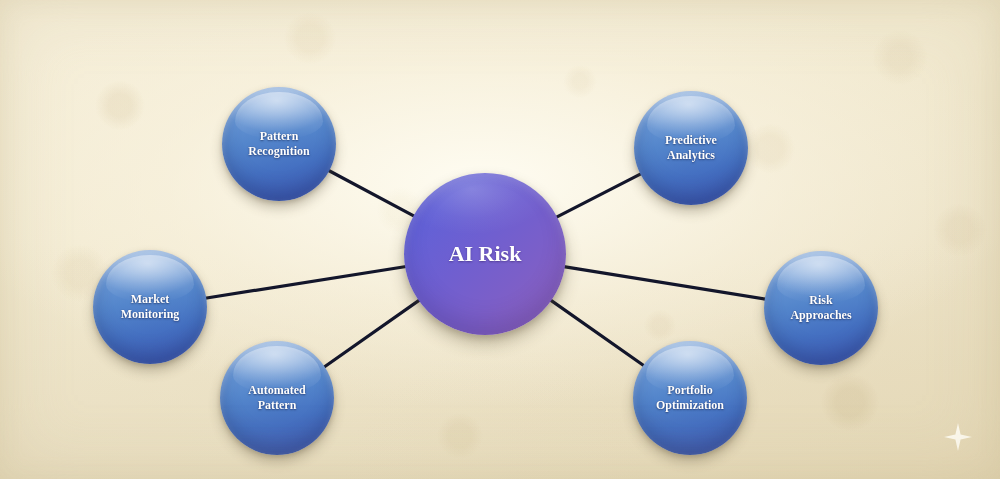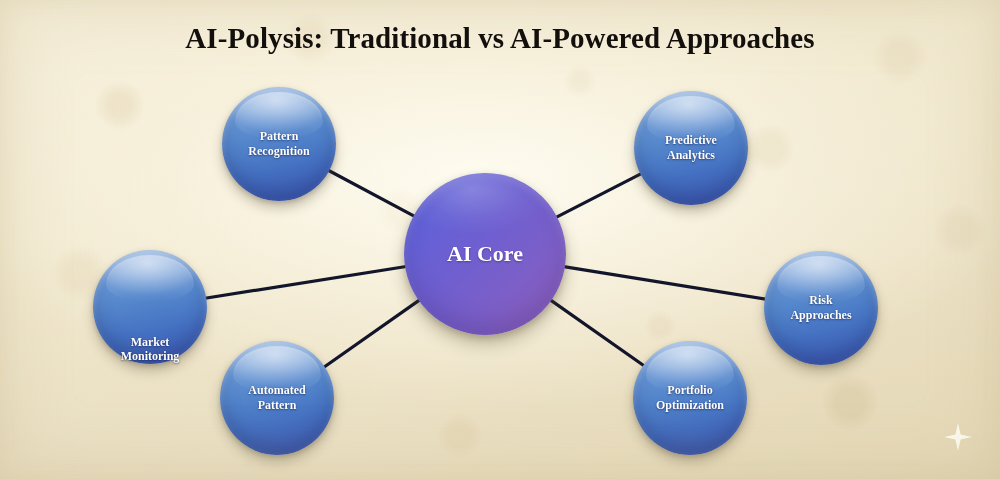--- a/index.html
+++ b/index.html
@@ -155,54 +155,53 @@
     z-index: 5;
     pointer-events: none;
     box-shadow: inset 0 0 70px rgba(196,178,137,0.30), inset 0 0 22px rgba(205,189,150,0.22);
   }
 </style>
 </head>
 <body>
 
 <div id="canvas">
 
-  <div id="title">AI-Polysis: Traditional vs AI-Powered Approaches</div>
 
   <svg id="edges" viewBox="0 0 1000 479" preserveAspectRatio="none" aria-hidden="true">
     <g id="edge-group" stroke="#13162b" stroke-width="3.2" stroke-linecap="round" fill="none">
         <line x1="418.84131821896943" y1="218.67254856352736" x2="323.9879036111008" y2="168.0226669768014"></line>
         <line x1="551.6890597483407" y1="219.684270226582" x2="645.6514393711284" y2="171.33469624592425"></line>
         <line x1="410.92136697732707" y1="265.71990313493035" x2="200.3734704554176" y2="299.03046586824735"></line>
         <line x1="559.0497778457524" y1="265.90085715378166" x2="770.6461510648884" y2="299.9074171354285"></line>
         <line x1="423.6280112081296" y1="297.11007993185046" x2="321.73295237847185" y2="368.6851456463417"></line>
         <line x1="546.3719887918704" y1="297.11007993185046" x2="648.2670476215281" y2="368.6851456463417"></line>
       </g>
   </svg>
 
   <div id="node-layer">
       <div class="node satellite" style="left: 222px; top: 87px; width: 114px; height: 114px;">
         <div class="label"><span>Pattern</span><br><span>Recognition</span></div>
       </div>
       <div class="node satellite" style="left: 634px; top: 91px; width: 114px; height: 114px;">
         <div class="label"><span>Predictive</span><br><span>Analytics</span></div>
       </div>
-      <div class="node satellite" style="left: 93px; top: 250px; width: 114px; height: 114px; align-items: flex-end;">
+      <div class="node satellite" style="left: 93px; top: 250px; width: 114px; height: 114px;">
         <div class="label"><span>Market</span><br><span>Monitoring</span></div>
       </div>
       <div class="node satellite" style="left: 764px; top: 251px; width: 114px; height: 114px; align-items: center;">
         <div class="label"><span>Risk</span><br><span>Approaches</span></div>
       </div>
       <div class="node satellite" style="left: 220px; top: 341px; width: 114px; height: 114px;">
         <div class="label"><span>Automated</span><br><span>Pattern</span></div>
       </div>
       <div class="node satellite" style="left: 633px; top: 341px; width: 114px; height: 114px; align-items: center;">
         <div class="label"><span>Portfolio</span><br><span>Optimization</span></div>
       </div>
       <div class="node core" style="left: 404px; top: 173px; width: 162px; height: 162px;">
-        <div class="label">AI Core</div>
+        <div class="label">AI Risk</div>
       </div>
     </div>
 
   <svg id="sparkle" width="30" height="30" viewBox="0 0 30 30" style="left:943px; top:422px;">
     <path d="M15 1 L17.6 12.4 L29 15 L17.6 17.6 L15 29 L12.4 17.6 L1 15 L12.4 12.4 Z" fill="#fffdf4" opacity="0.92"></path>
   </svg>
 
   <div id="vignette"></div>
 </div>
 

